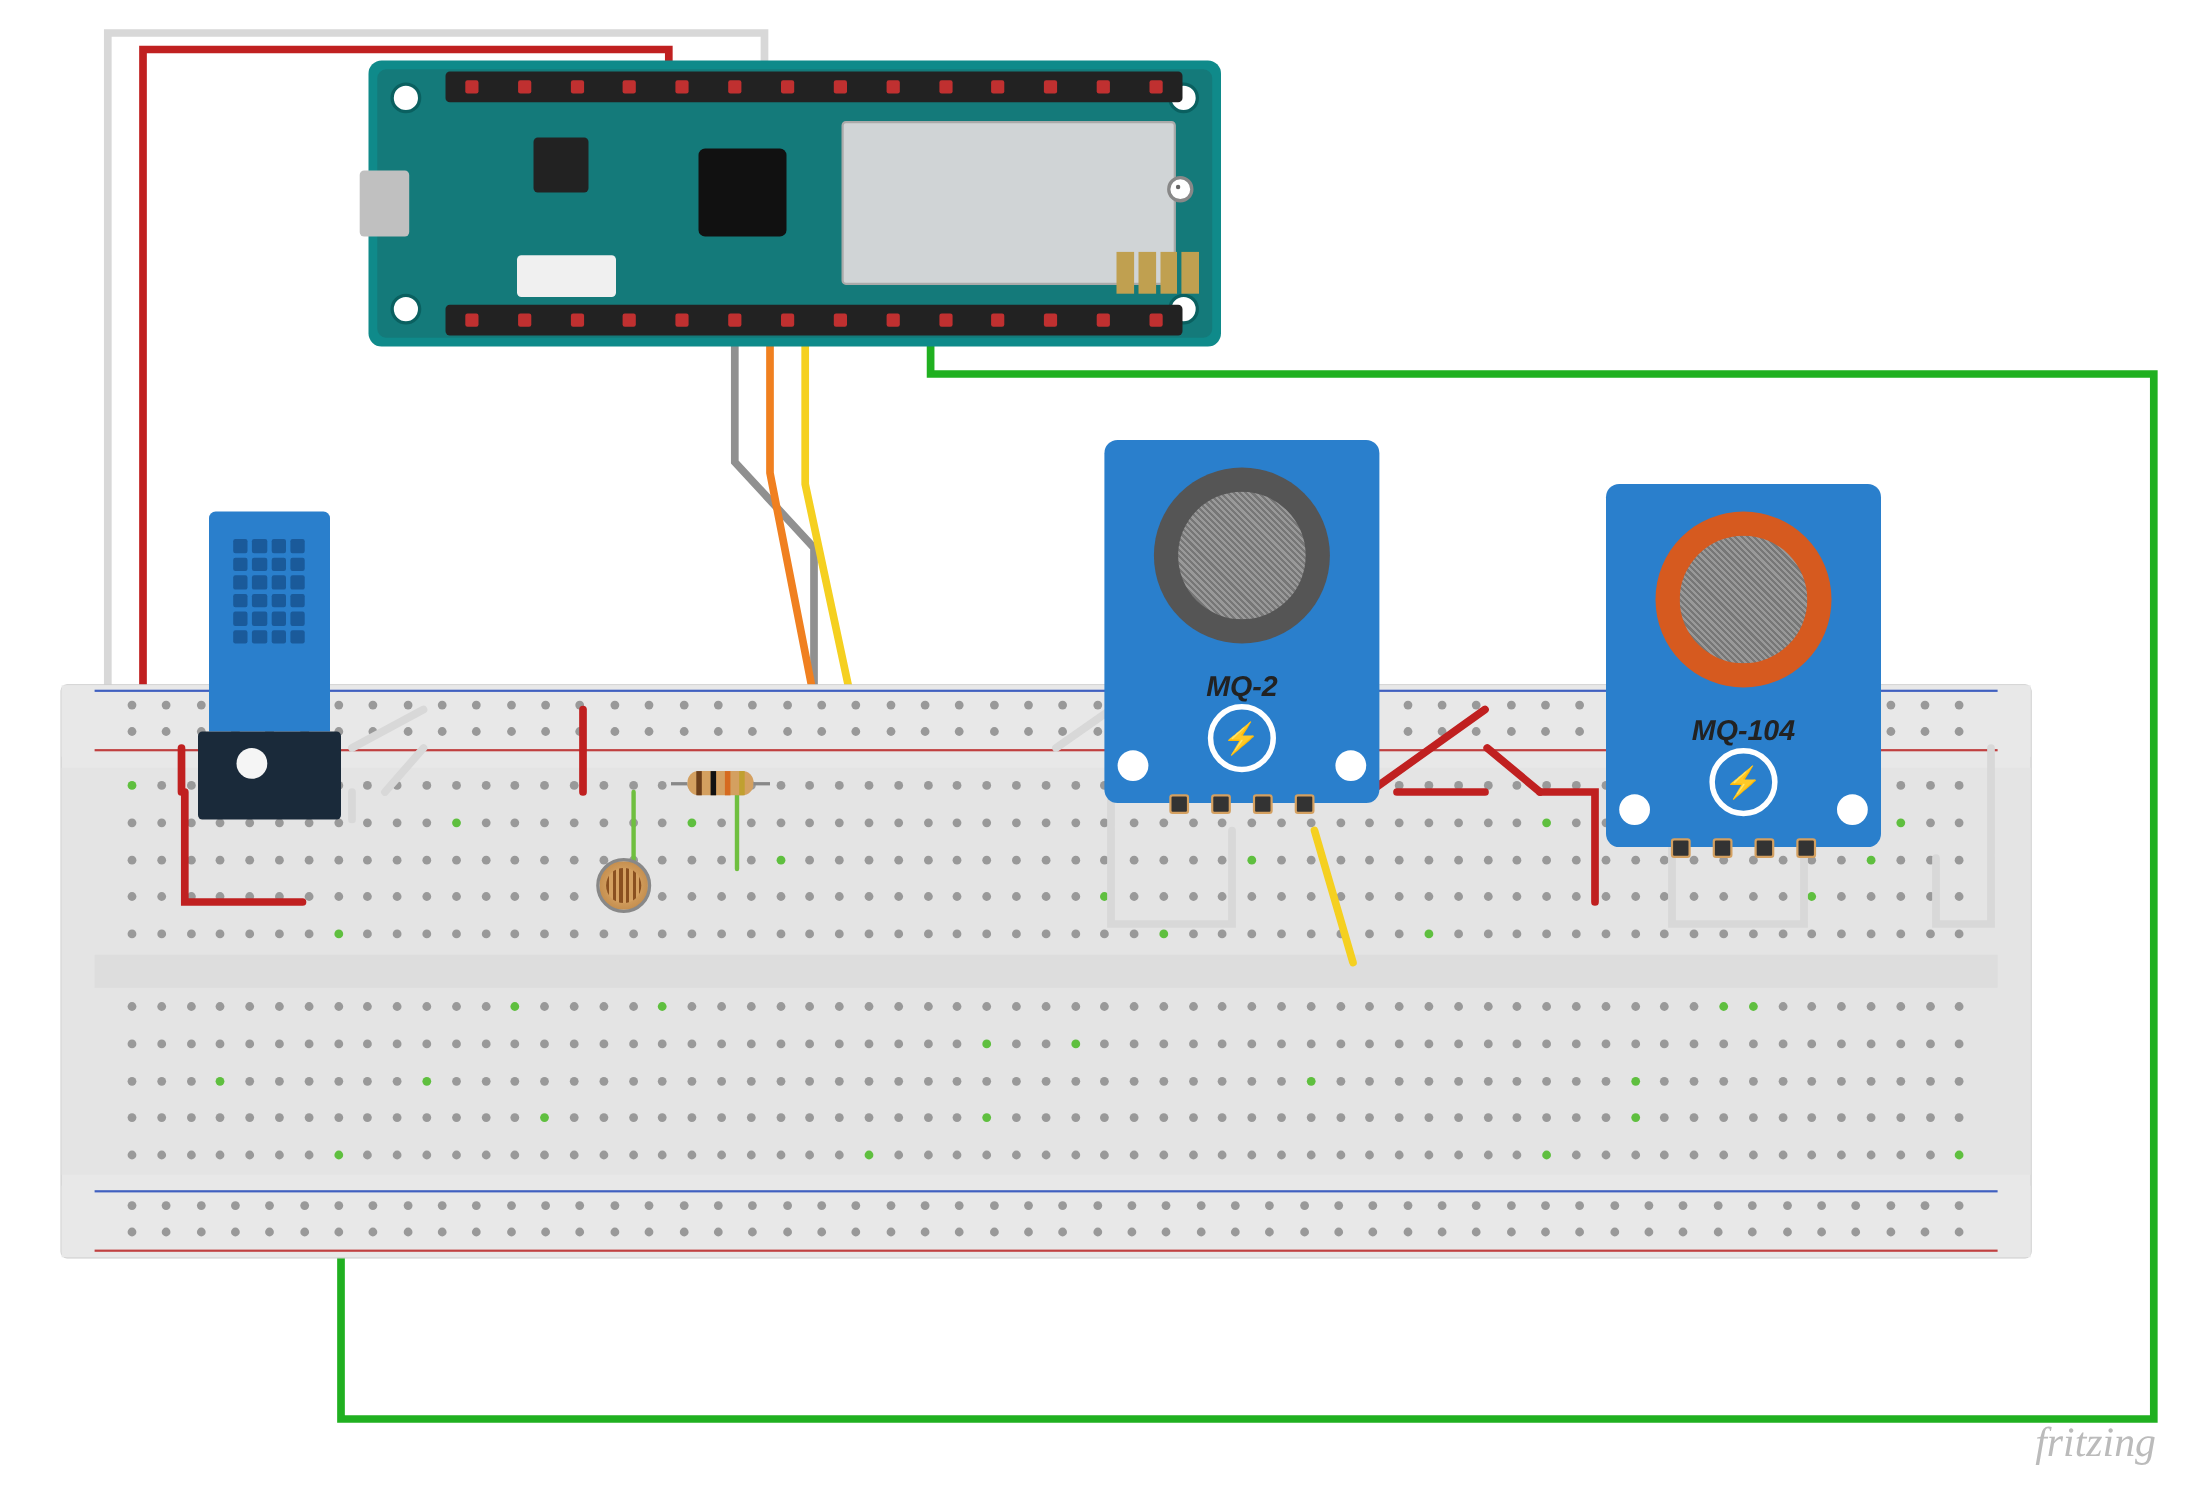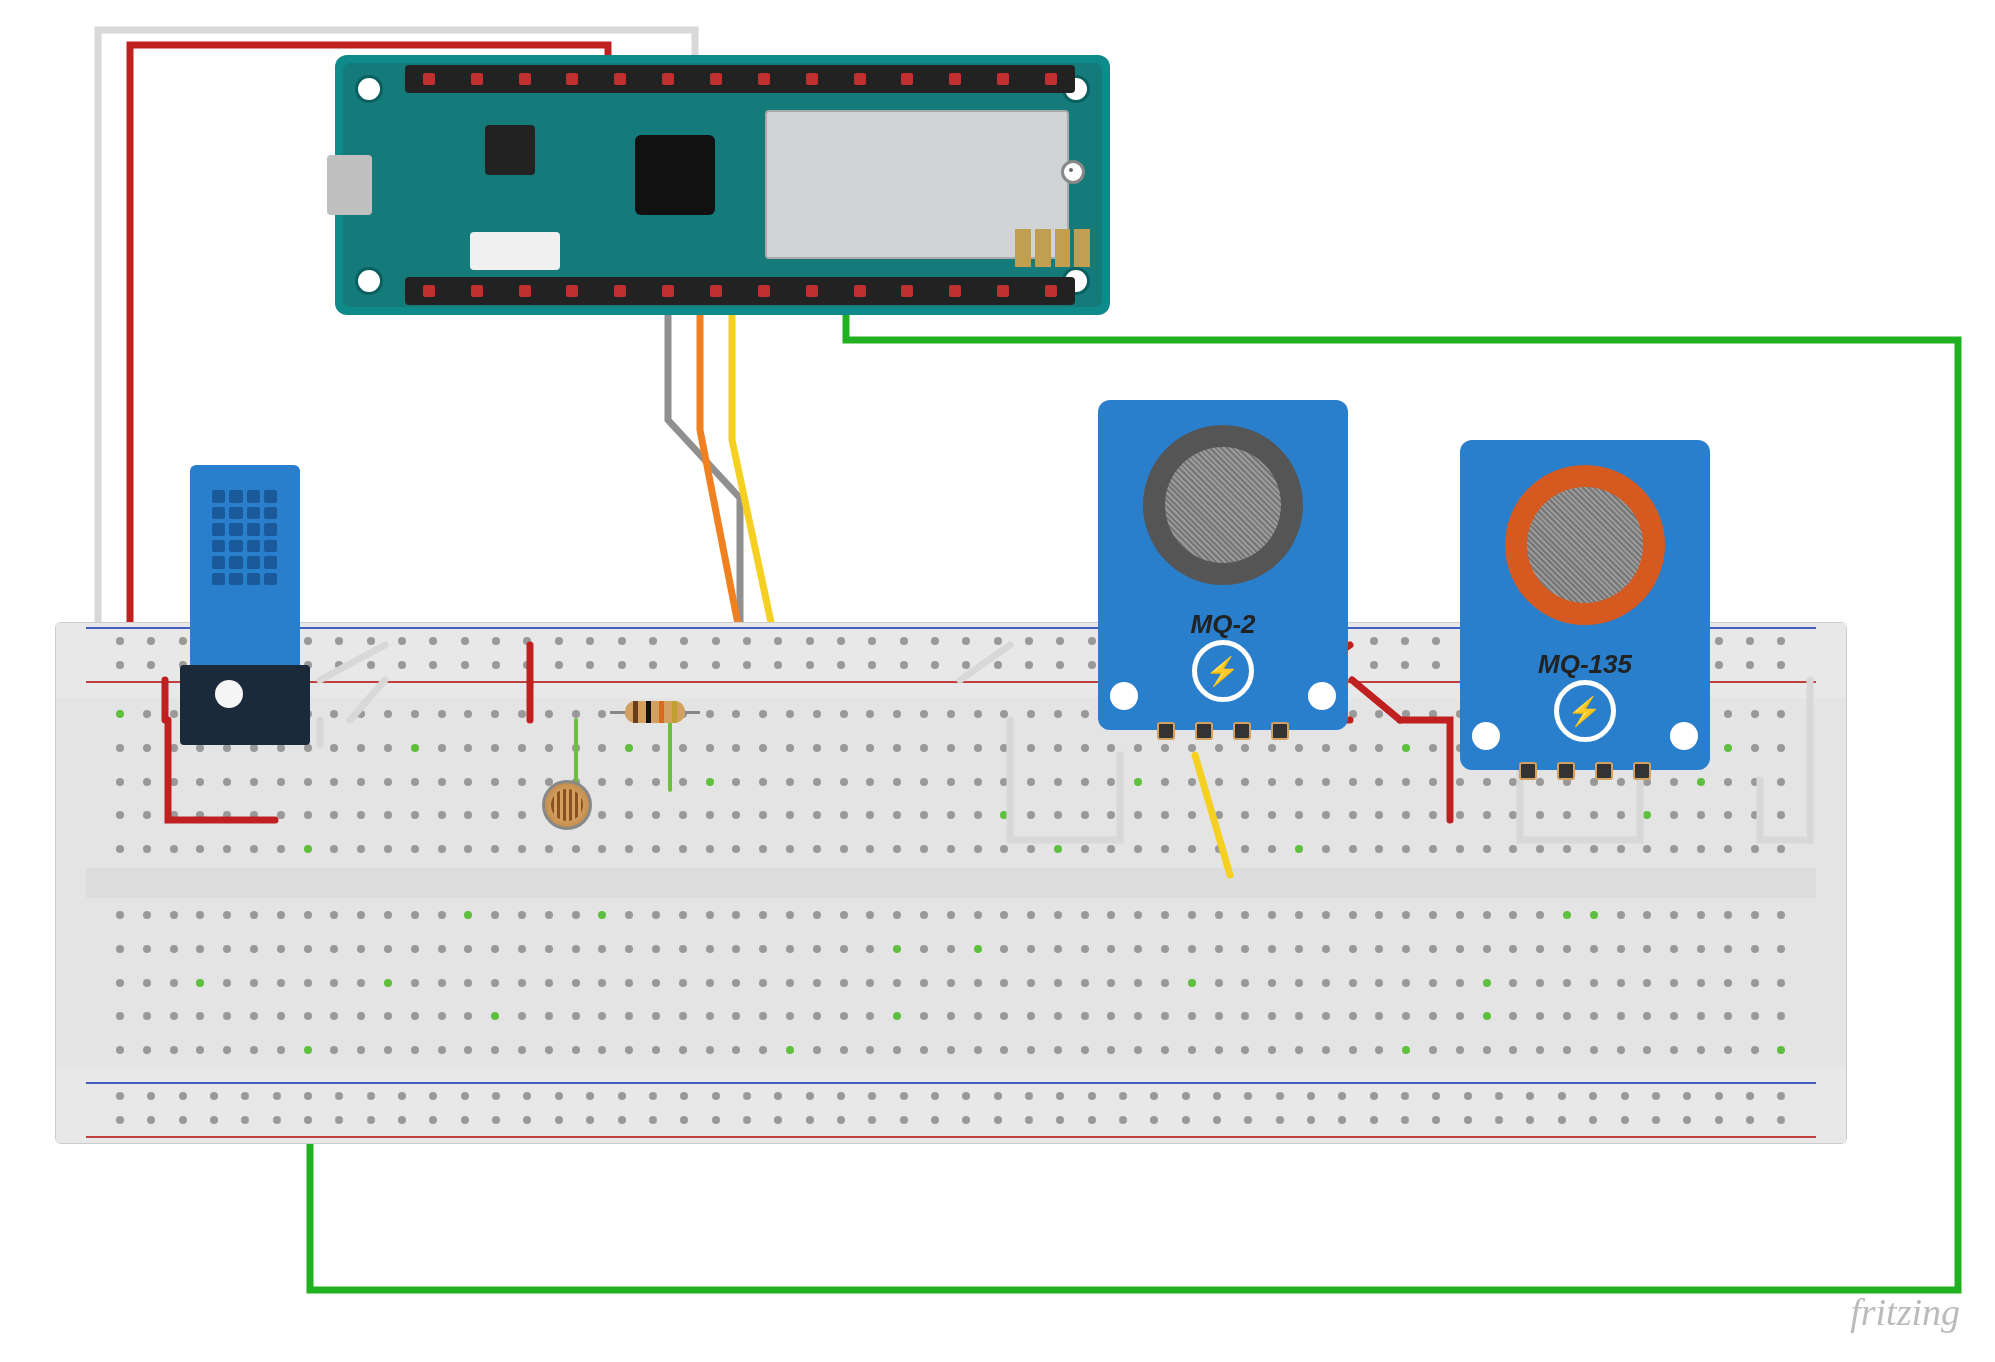--- a/index.html
+++ b/index.html
@@ -1425,41 +1425,41 @@
     <div class="res-lead"></div>
     <div class="res-body">
       <div class="res-band" style="background:#6b3e1a;"></div>
       <div class="res-band" style="background:#111;"></div>
       <div class="res-band" style="background:#d66a1f;"></div>
       <div class="res-band" style="background:#c0a030;"></div>
     </div>
     <div class="res-lead"></div>
   </div>
 
-  <div class="mq-module" style="left:1078px;top:380px;z-index:6;">
+  <div class="mq-module" style="left:984px;top:380px;z-index:6;">
     <div class="mq-sensor-body" style="background:#555;">
       <div class="mq-mesh"></div>
     </div>
     <div class="mq-label">MQ-2</div>
     <div class="mq-icon">⚡</div>
     <div class="mq-screw" style="left:12px;bottom:20px;"></div>
     <div class="mq-screw" style="right:12px;bottom:20px;"></div>
     <div class="mq-pins">
       <div class="mq-pin"></div>
         <div class="mq-pin"></div>
         <div class="mq-pin"></div>
         <div class="mq-pin"></div>
     </div>
   </div>
 
   <div class="mq-module" style="left:1440px;top:420px;z-index:6;">
     <div class="mq-sensor-body" style="background:#d65a1f;">
       <div class="mq-mesh"></div>
     </div>
-    <div class="mq-label">MQ-135</div>
+    <div class="mq-label">MQ-104</div>
     <div class="mq-icon">⚡</div>
     <div class="mq-screw" style="left:12px;bottom:20px;"></div>
     <div class="mq-screw" style="right:12px;bottom:20px;"></div>
     <div class="mq-pins">
       <div class="mq-pin"></div>
         <div class="mq-pin"></div>
         <div class="mq-pin"></div>
         <div class="mq-pin"></div>
     </div>
   </div>

